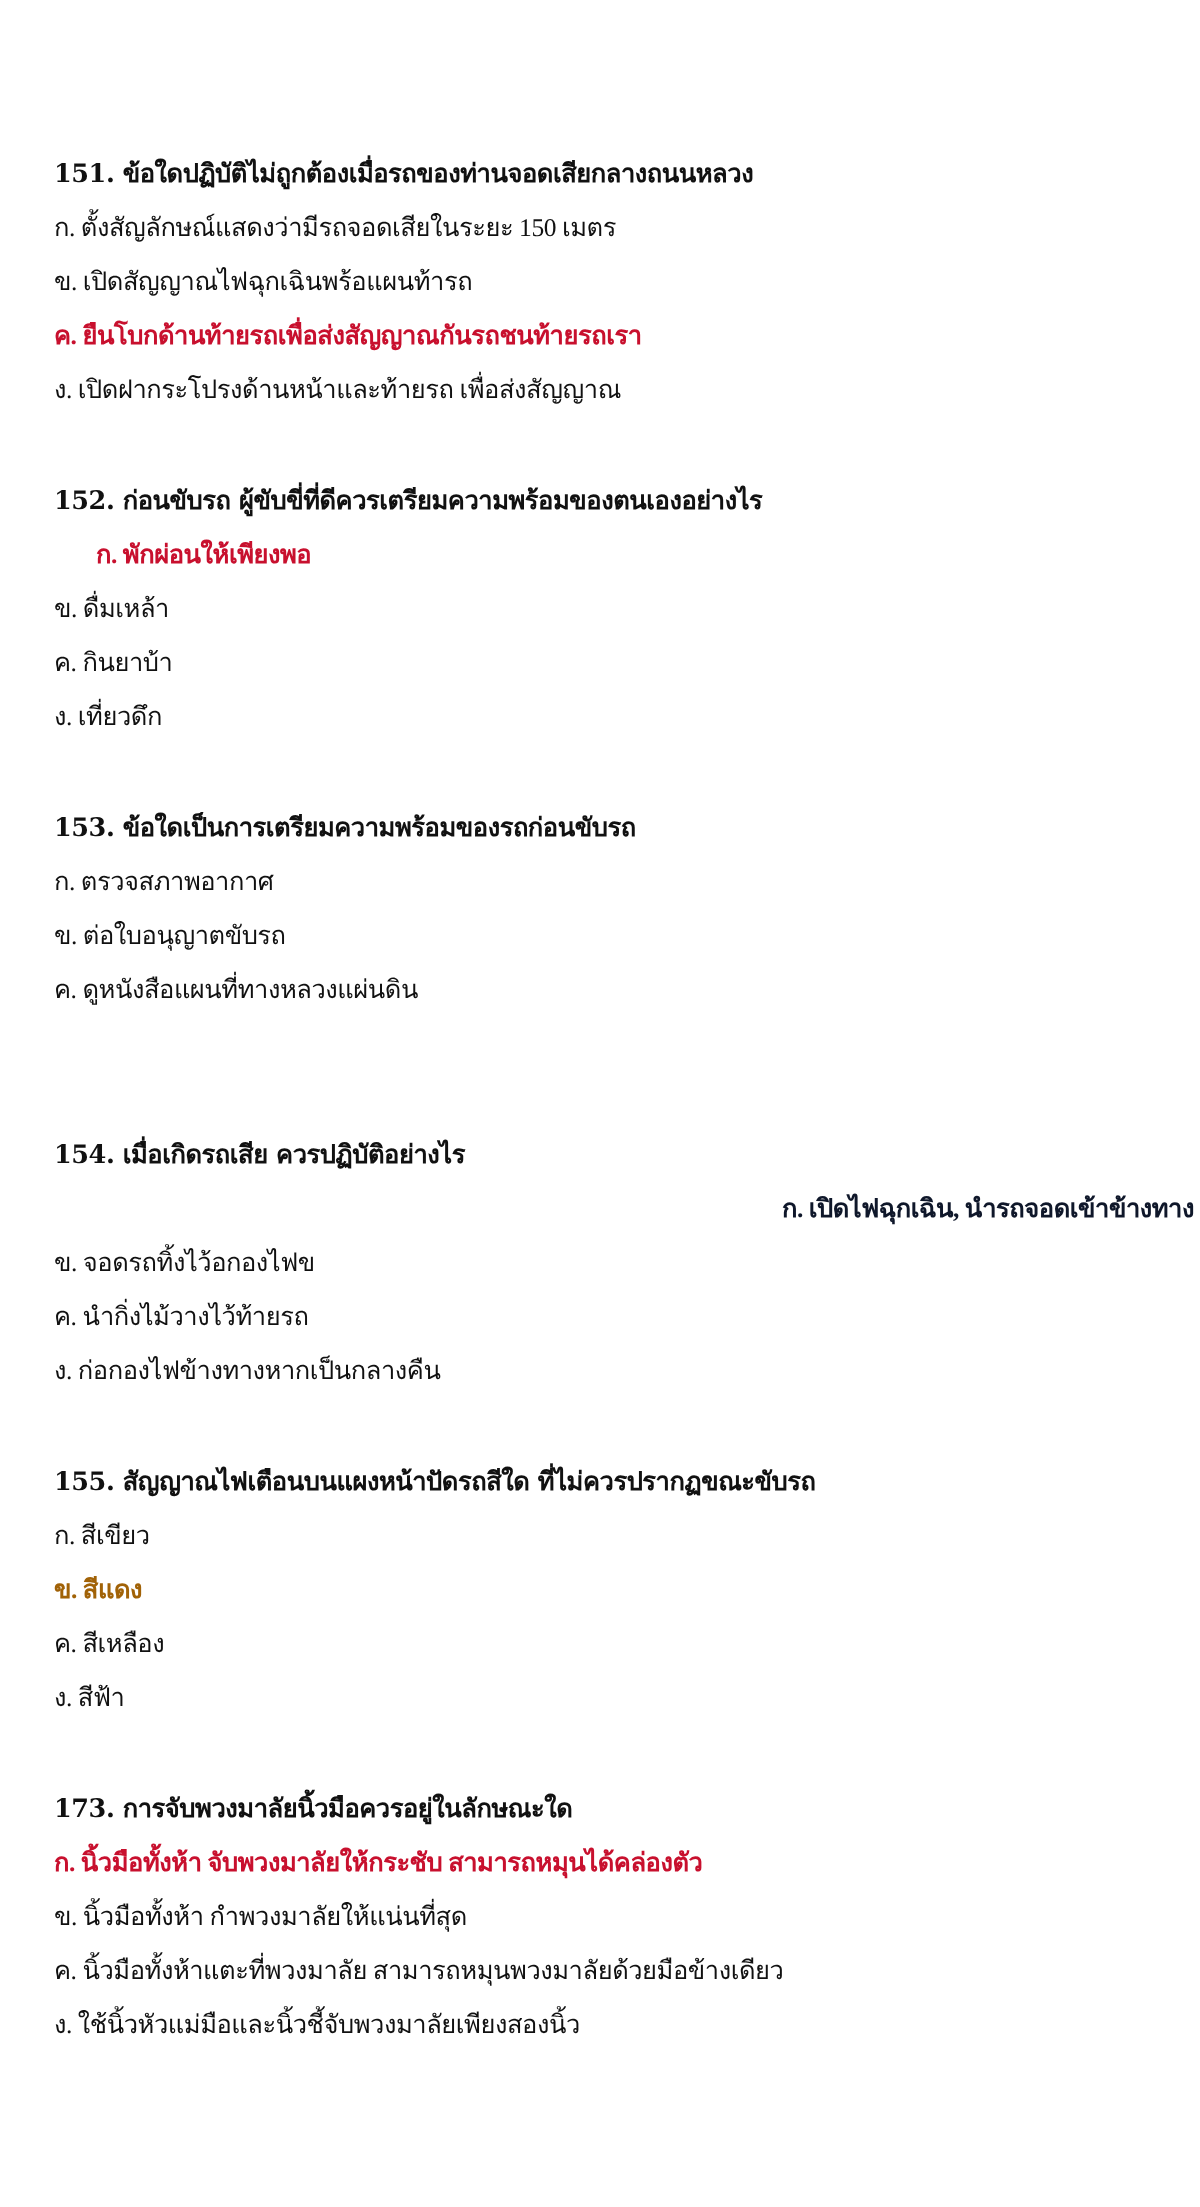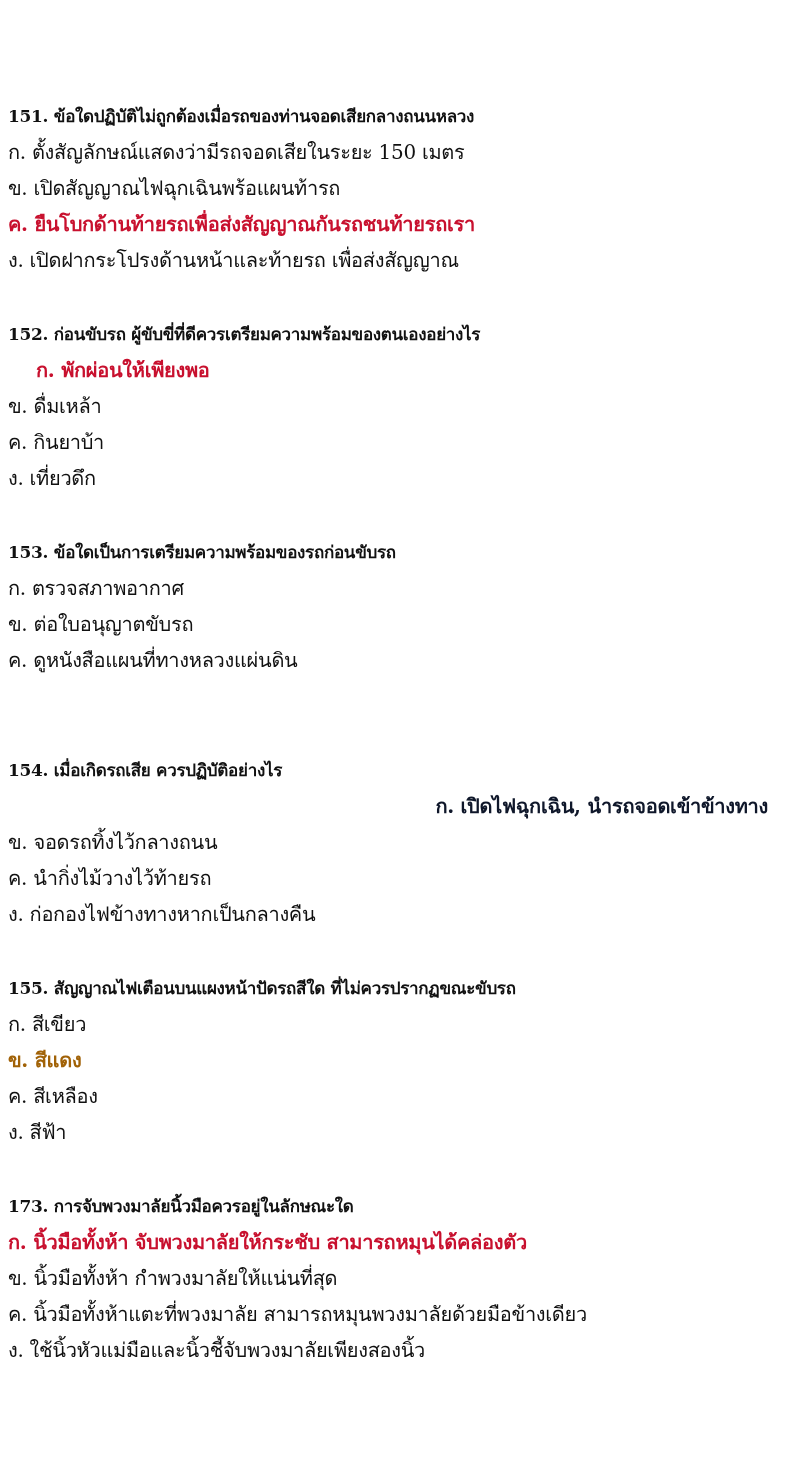--- a/index.html
+++ b/index.html
@@ -10,41 +10,42 @@
     body {
       width: 800px;
       height: 1471px;
       position: relative;
       overflow: hidden;
       font-family: "DejaVu Serif", "Liberation Serif", serif;
       color: #111111;
     }
     .quiz {
       position: absolute;
-      left: 8px;
+      left: 36px;
       top: 98px;
       width: 760px;
     }
     .question {
       height: 218px;
     }
     .q-title {
       font-size: 17px;
       font-weight: bold;
       line-height: 36px;
       height: 36px;
       white-space: nowrap;
       letter-spacing: -0.3px;
     }
     .choice {
-      font-size: 20px;
+      font-size: 17px;
       line-height: 36px;
       height: 36px;
       white-space: nowrap;
       letter-spacing: -0.3px;
+      font-family: Liberation Serif, serif;
     }
     .choice.correct {
       color: #c8102e;
       font-weight: bold;
     }
   </style>
 </head>
 <body>
 
 <div class="quiz">
@@ -68,21 +69,21 @@
   <div class="question">
     <div class="q-title">153. ข้อใดเป็นการเตรียมความพร้อมของรถก่อนขับรถ</div>
     <div class="choice">ก. ตรวจสภาพอากาศ</div>
     <div class="choice">ข. ต่อใบอนุญาตขับรถ</div>
     <div class="choice">ค. ดูหนังสือแผนที่ทางหลวงแผ่นดิน</div>
   </div>
 
   <div class="question">
     <div class="q-title">154. เมื่อเกิดรถเสีย ควรปฏิบัติอย่างไร</div>
     <div class="choice correct" style="color: #0f172a; text-align: right;">ก. เปิดไฟฉุกเฉิน, นำรถจอดเข้าข้างทาง</div>
-    <div class="choice">ข. จอดรถทิ้งไว้กลางถนน</div>
+    <div class="choice">ข. จอดรถทิ้งไว้อกองไฟข</div>
     <div class="choice">ค. นำกิ่งไม้วางไว้ท้ายรถ</div>
     <div class="choice">ง. ก่อกองไฟข้างทางหากเป็นกลางคืน</div>
   </div>
 
   <div class="question">
     <div class="q-title">155. สัญญาณไฟเตือนบนแผงหน้าปัดรถสีใด ที่ไม่ควรปรากฏขณะขับรถ</div>
     <div class="choice">ก. สีเขียว</div>
     <div class="choice correct" style="color: #a16207;">ข. สีแดง</div>
     <div class="choice">ค. สีเหลือง</div>
     <div class="choice">ง. สีฟ้า</div>

